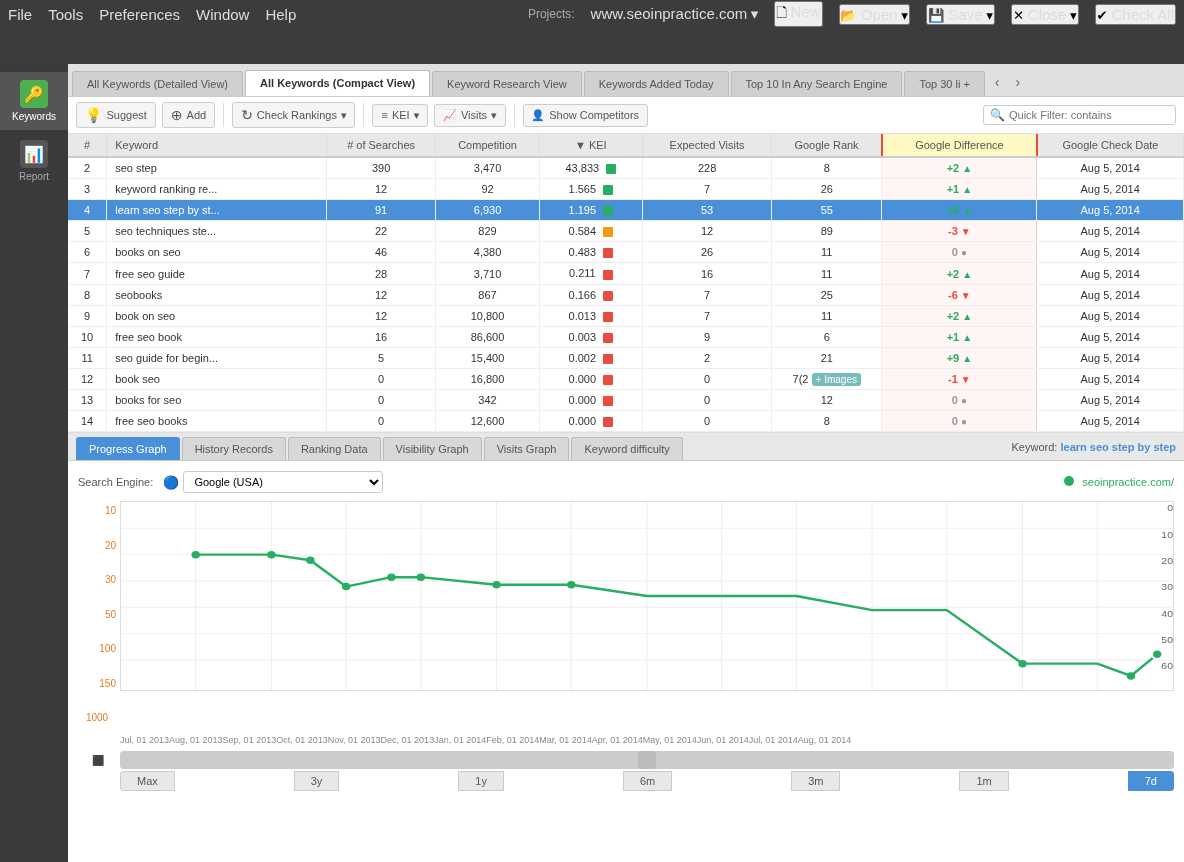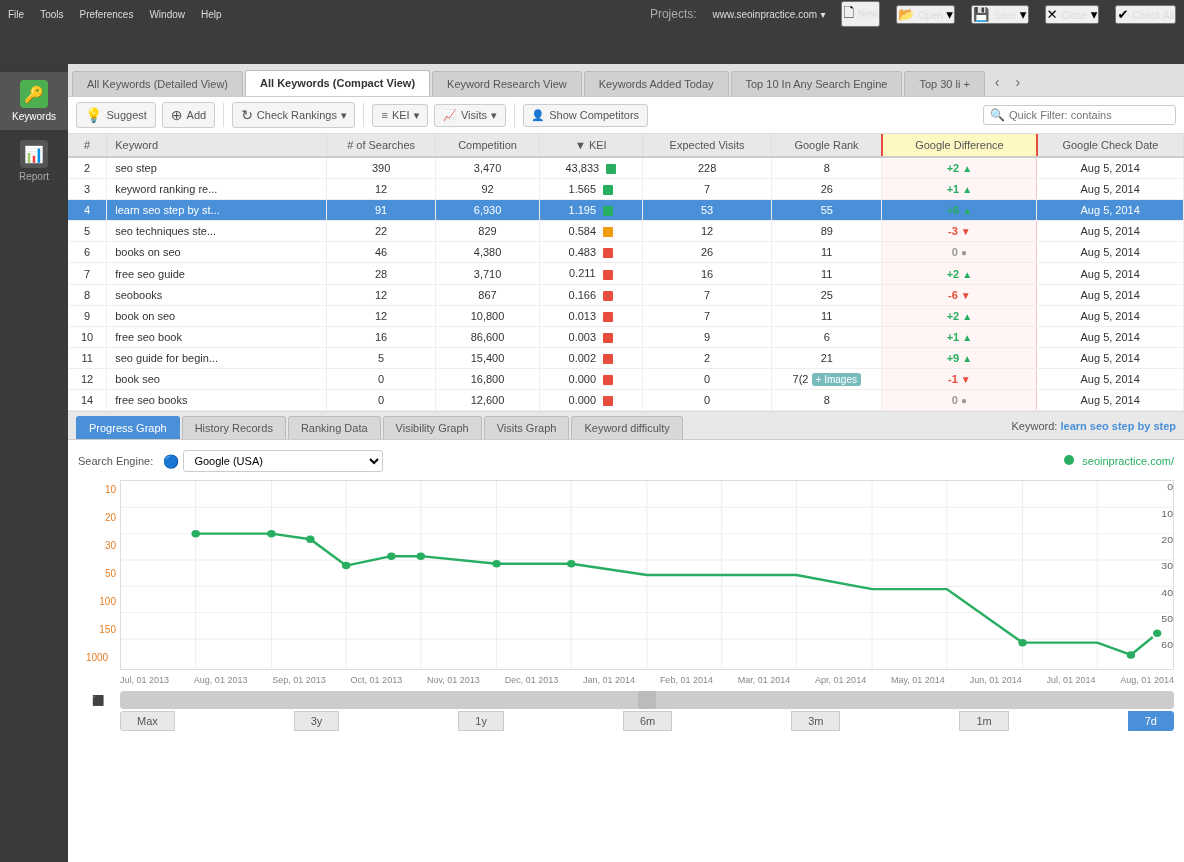--- a/index.html
+++ b/index.html
@@ -1,20 +1,20 @@
 <!DOCTYPE html>
 <html><head>
   <meta charset="utf-8">
   <style>
     * { margin: 0; padding: 0; box-sizing: border-box; }
     body { font-family: 'Segoe UI', Arial, sans-serif; font-size: 12px; background: #3c3c3c; color: #333; width: 1184px; height: 862px; overflow: hidden; }
 
     
     #menubar { background: #3c3c3c; color: #ccc; display: flex; align-items: center; padding: 4px 8px; gap: 16px; height: 28px; }
-    #menubar span { cursor: pointer; font-size: 10px; color: #ddd; }
+    #menubar span { cursor: pointer; font-size: 15px; color: #ddd; }
 
     
     #sidebar { position: absolute; left: 0; top: 64px; bottom: 0; width: 68px; background: #3a3a3a; display: flex; flex-direction: column; align-items: center; padding-top: 8px; gap: 2px; }
     .sidebar-item { display: flex; flex-direction: column; align-items: center; padding: 8px 4px; cursor: pointer; color: #aaa; font-size: 10px; gap: 3px; width: 100%; text-align: center; }
     .sidebar-item.active { background: #555; color: #fff; }
     .sidebar-icon { width: 28px; height: 28px; background: #555; border-radius: 4px; display: flex; align-items: center; justify-content: center; font-size: 16px; }
     .sidebar-item.active .sidebar-icon { background: #4caf50; }
 
     
     #main { position: absolute; left: 68px; top: 64px; right: 0; bottom: 0; background: #f0f0f0; display: flex; flex-direction: column; }
@@ -281,20 +281,31 @@
             <td class="left">book seo</td>
             <td>0</td>
             <td>16,800</td>
             <td>0.000 <span class="kei-box" style="background: rgb(231, 76, 60);"></span></td>
             <td>0</td>
             <td>7(2 <span class="badge-images">+ Images</span></td>
             <td style="background: rgb(255, 245, 245); border-left: 1px solid rgb(245, 198, 198); border-right: 1px solid rgb(245, 198, 198);"><span style="color:#e74c3c;font-weight:bold;">-1</span> <span style="color:#e74c3c;font-size:10px;">▼</span></td>
             <td>Aug 5, 2014</td>
           </tr>
           <tr>
+            <td>13</td>
+            <td class="left">books for seo</td>
+            <td>0</td>
+            <td>342</td>
+            <td>0.000 <span class="kei-box" style="background: rgb(231, 76, 60);"></span></td>
+            <td>0</td>
+            <td>12</td>
+            <td style="background: rgb(255, 245, 245); border-left: 1px solid rgb(245, 198, 198); border-right: 1px solid rgb(245, 198, 198);"><span style="color:#999;font-weight:bold;">0</span> <span style="color:#999;font-size:10px;">●</span></td>
+            <td>Aug 5, 2014</td>
+          </tr>
+          <tr>
             <td>14</td>
             <td class="left">free seo books</td>
             <td>0</td>
             <td>12,600</td>
             <td>0.000 <span class="kei-box" style="background: rgb(231, 76, 60);"></span></td>
             <td>0</td>
             <td>8</td>
             <td style="background: rgb(255, 245, 245); border-left: 1px solid rgb(245, 198, 198); border-right: 1px solid rgb(245, 198, 198);"><span style="color:#999;font-weight:bold;">0</span> <span style="color:#999;font-size:10px;">●</span></td>
             <td>Aug 5, 2014</td>
           </tr>
@@ -383,21 +394,21 @@
           <circle cx="257" cy="80" r="4" fill="#27ae60"></circle>
           <circle cx="285" cy="80" r="4" fill="#27ae60"></circle>
           <circle cx="357" cy="88" r="4" fill="#27ae60"></circle>
           <circle cx="428" cy="88" r="4" fill="#27ae60"></circle>
           <circle cx="857" cy="172" r="4" fill="#27ae60"></circle>
           <circle cx="960" cy="185" r="4" fill="#27ae60"></circle>
           <circle cx="985" cy="162" r="5" fill="#27ae60" stroke="#fff" stroke-width="2"></circle>
         </svg>
 
         
-        <div style="display:flex;justify-content:space-between;padding:2px 0;font-size:9px;color:#888;">
+        <div style="display:flex;padding:2px 0;font-size:9px;color:#888;margin-top:39px;">
           <span>Jul, 01 2013</span>
           <span>Aug, 01 2013</span>
           <span>Sep, 01 2013</span>
           <span>Oct, 01 2013</span>
           <span>Nov, 01 2013</span>
           <span>Dec, 01 2013</span>
           <span>Jan, 01 2014</span>
           <span>Feb, 01 2014</span>
           <span>Mar, 01 2014</span>
           <span>Apr, 01 2014</span>

